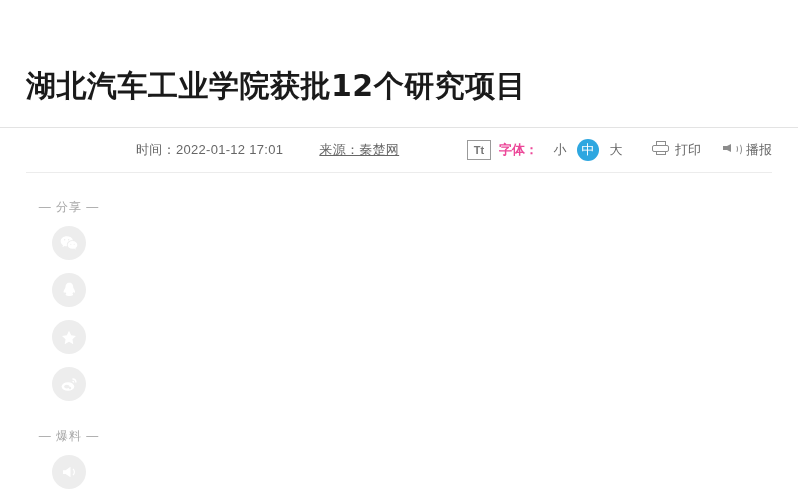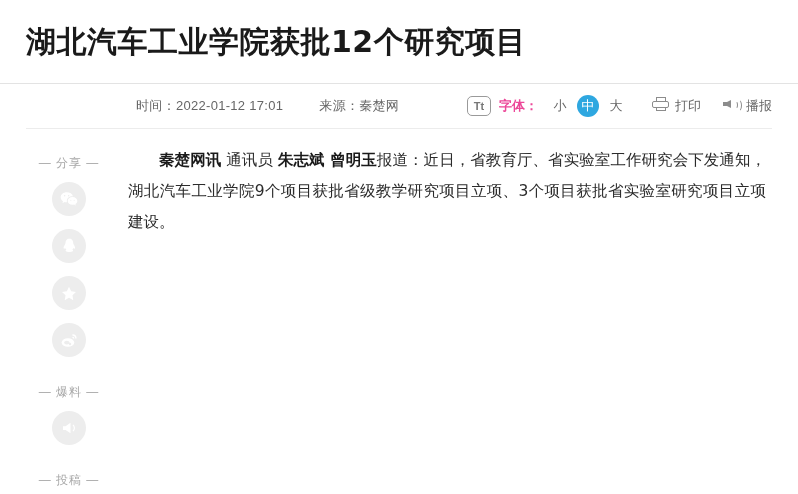--- a/index.html
+++ b/index.html
@@ -12,20 +12,21 @@
     background: #ffffff;
     font-family: "Liberation Sans", "DejaVu Sans", sans-serif;
     color: #222222;
     overflow: hidden;
   }
   .page {
     position: relative;
     width: 798px;
     height: 406px;
     box-sizing: border-box;
+    margin-top: 44px;
   }
 
   
   .title-wrap {
     padding: 22px 26px 0 26px;
   }
   .article-title {
     font-size: 30px;
     font-weight: bold;
     color: #1a1a1a;
@@ -50,42 +51,42 @@
     border-bottom: 1px solid #ececec;
   }
   .meta-left {
     display: flex;
     align-items: center;
     margin-left: 110px;
     font-size: 13px;
     color: #666666;
   }
   .meta-time { margin-right: 36px; letter-spacing: 0.3px; }
-  .meta-source { letter-spacing: 0.3px; }
+  .meta-source { letter-spacing: 0.3px; text-decoration: underline; }
 
   .meta-right {
     position: absolute;
     right: 0;
     top: 0;
     height: 44px;
     display: flex;
     align-items: center;
     gap: 0px;
   }
   .fontsize-group {
     display: flex;
     align-items: center;
     font-size: 13px;
     color: #555555;
   }
   .tt-icon {
     width: 22px;
     height: 18px;
     border: 1.5px solid #9a9a9a;
-    border-radius: 5px;
+    border-radius: 0;
     display: inline-flex;
     align-items: center;
     justify-content: center;
     font-size: 11px;
     font-weight: bold;
     color: #777777;
     line-height: 1;
     margin-right: 8px;
   }
   .fs-label { margin-right: 8px; color: #ec4899; font-weight: bold; }
@@ -302,19 +303,16 @@
             <path class="glyph" d="M4 9.5h3.5L14 5v14L7.5 14.5H4z"></path>
             <path class="glyph" d="M16.8 8.3c1 1 1.6 2.3 1.6 3.7s-.6 2.7-1.6 3.7l1.1 1.1c1.3-1.3 2-3 2-4.8s-.7-3.5-2-4.8z"></path>
           </svg>
         </div>
 
         <div class="rail-label">— 投稿 —</div>
       </div>
     </div>
 
     <div class="article-body">
-      <p>
-        <span class="lead-strong">秦楚网讯</span><span> 通讯员 </span><span class="lead-strong">朱志斌 曾明玉</span><span>报道：近日，省教育厅、省实验室工作研究会下发通知，湖北汽车工业学院9个项目获批省级教学研究项目立项、3个项目获批省实验室研究项目立项建设。</span>
-      </p>
     </div>
 
   </div>
 </div>
 
 </body></html>

